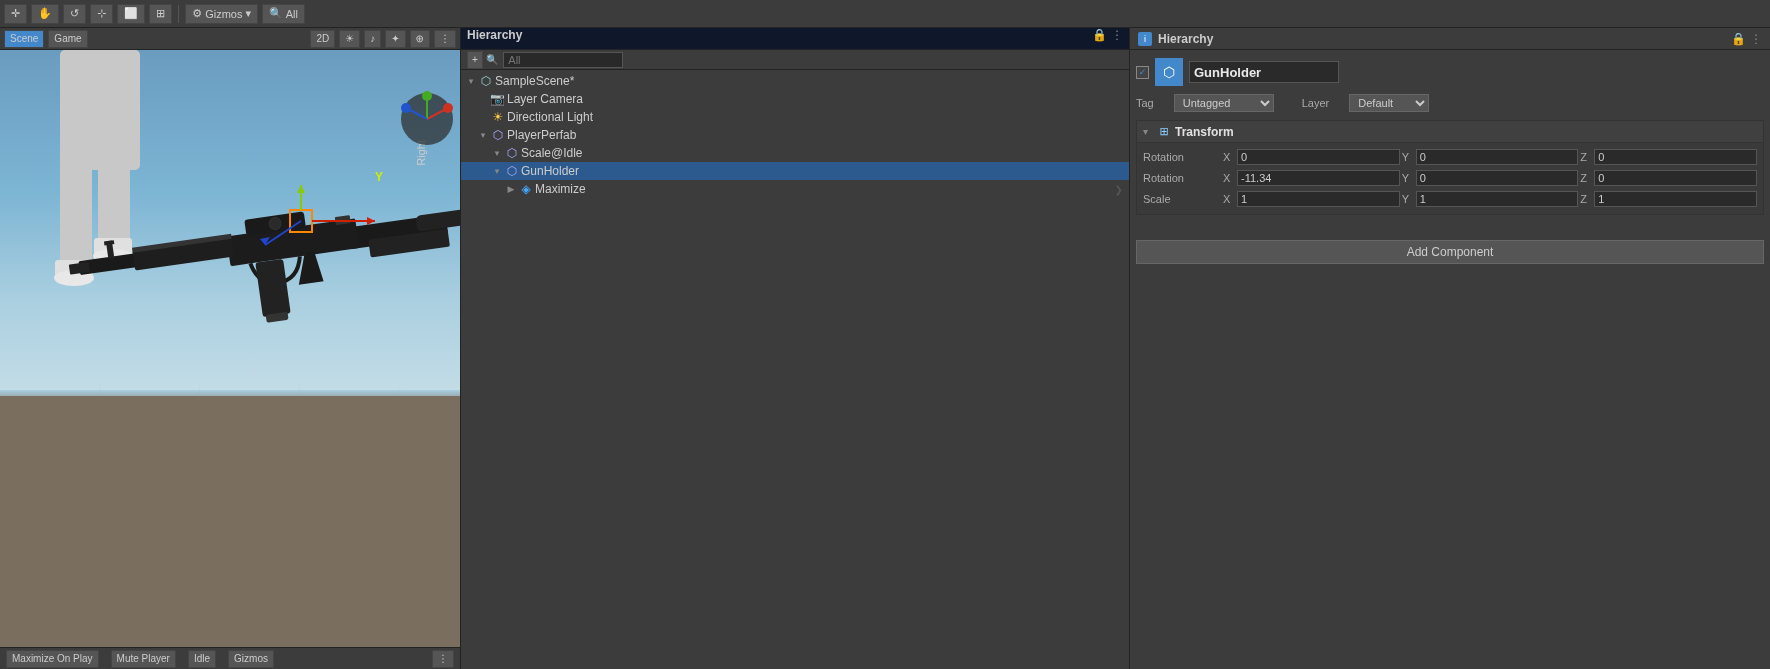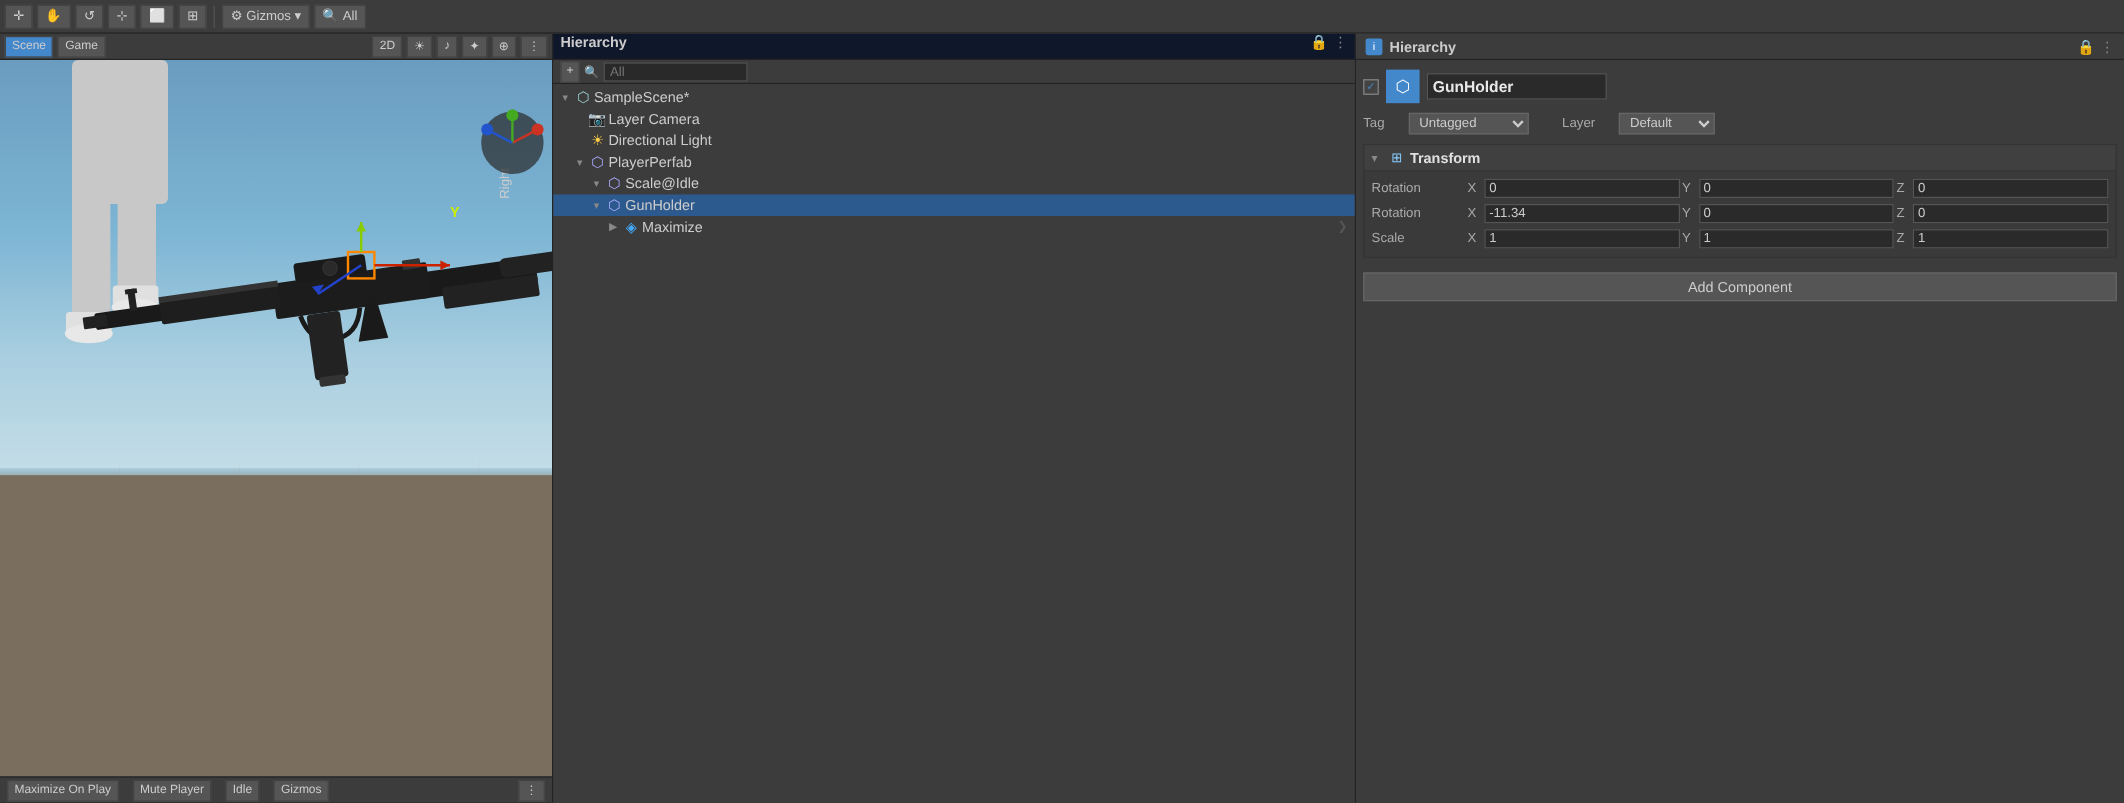--- a/index.html
+++ b/index.html
@@ -335,21 +335,21 @@
       padding: 1px 3px;
       height: 16px;
       flex: 1;
       min-width: 40px;
     }
 
     
     .add-component-btn {
       display: block;
       width: 100%;
-      margin-top: 12px;
+      margin-top: 25px;
       background: #555;
       border: 1px solid #666;
       color: #ccc;
       font-size: 12px;
       padding: 4px;
       cursor: pointer;
       text-align: center;
     }
 
     

